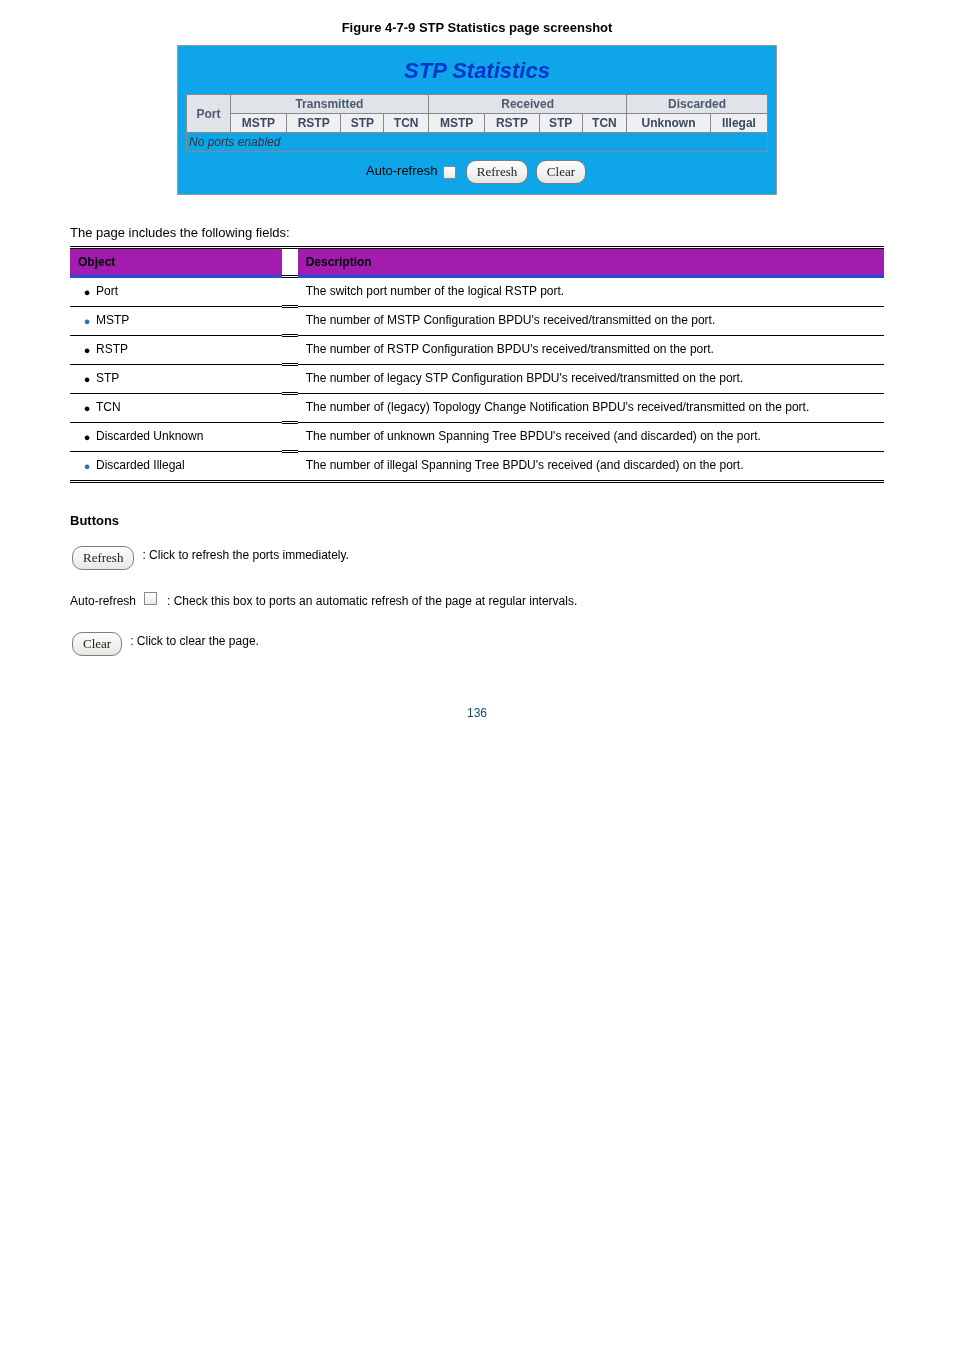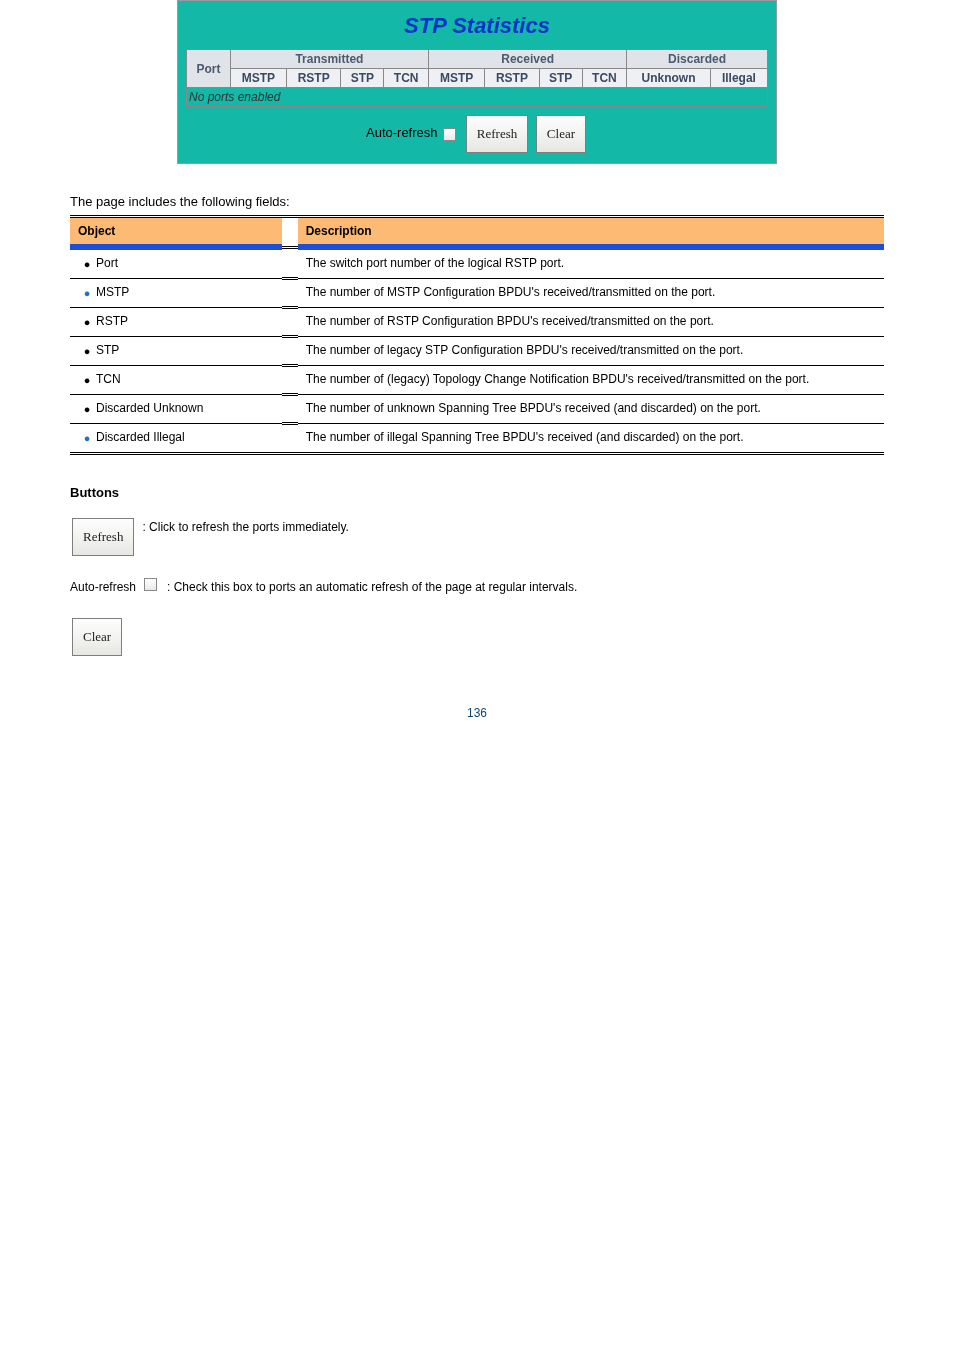--- a/index.html
+++ b/index.html
@@ -20,21 +20,21 @@
     font-weight: bold;
     margin: 20px 0 10px 0;
   }
   
   .figure-wrap {
     margin: 0 auto 30px auto;
     width: 600px;
   }
   .figure {
     border: 1px solid #999;
-    background: #14b8a6;
+    background: #0ea5e9;
     padding: 8px 8px 10px 8px;
   }
   .fig-title {
     text-align: center;
     font-family: Arial, sans-serif;
     font-weight: bold;
     font-style: italic;
     font-size: 22px;
     color: #0033cc;
     margin: 4px 0 10px 0;
@@ -75,47 +75,47 @@
     width: 13px;
     height: 13px;
     border: 1px solid #888;
     background: linear-gradient(#fff,#f4f4f4,#e9e9e9);
     vertical-align: middle;
     margin: 0 4px 0 2px;
   }
   .btn {
     display: inline-block;
     border: 1px solid #7e7e7e;
-    border-radius: 0;
+    border-radius: 10px;
     background: linear-gradient(#fdfdfd,#f3f3f1,#e6e6e3);
     font-family: "Times New Roman", serif;
     font-size: 13px;
-    padding: 9px 10px;
+    padding: 2px 10px;
     line-height: 18px;
     vertical-align: middle;
     cursor: default;
     margin: 0 2px;
     color: #222;
     text-align: right;
   }
   .desc-line {
     font-size: 13px;
     margin: 30px 0 4px 0;
   }
   
   .obj-table {
     width: 100%;
     border-collapse: collapse;
     font-size: 12px;
     margin-top: 6px;
   }
   .obj-table thead tr th {
-    background: #fdba74;
+    background: #a21caf;
     border-top: 3px double #000;
-    border-bottom: 6px solid #1d4ed8;
+    border-bottom: 3px solid #1d4ed8;
     text-align: left;
     padding: 6px 8px;
     font-weight: bold;
   }
   .obj-table thead th:first-child { width: 26%; }
   .obj-table thead th.gap, .obj-table td.gap {
     width: 12px;
     background: #fff;
     border-top: 3px double #000;
   }
@@ -164,20 +164,21 @@
     font-size: 12px;
     margin-top: 50px;
     color: #0c4a6e;
   }
 </style>
 </head>
 <body>
 
 <div class="page">
 
+  <div class="caption">Figure 4-7-9 STP Statistics page screenshot</div>
 
   <div class="figure-wrap">
     <div class="figure">
       <div class="fig-title">STP Statistics</div>
       <table class="stp-table">
         <tbody>
             <tr>
           <th class="group-hdr" rowspan="2">Port</th>
           <th class="group-hdr" colspan="4">Transmitted</th>
           <th class="group-hdr" colspan="4">Received</th>
@@ -300,18 +301,19 @@
         <span class="btn">Refresh</span>
         <span class="txt">: Click to refresh the ports immediately.</span>
       </div>
       <div class="btn-expl-row">
         <span>Auto-refresh </span>
         <span class="fig-checkbox"></span>
         <span class="txt">: Check this box to ports an automatic refresh of the page at regular intervals.</span>
       </div>
       <div class="btn-expl-row">
         <span class="btn">Clear</span>
+        <span class="txt">: Click to clear the page.</span>
       </div>
     </div>
 
   <div class="footer-pg">136</div>
 
 </div>
 
 </body></html>

